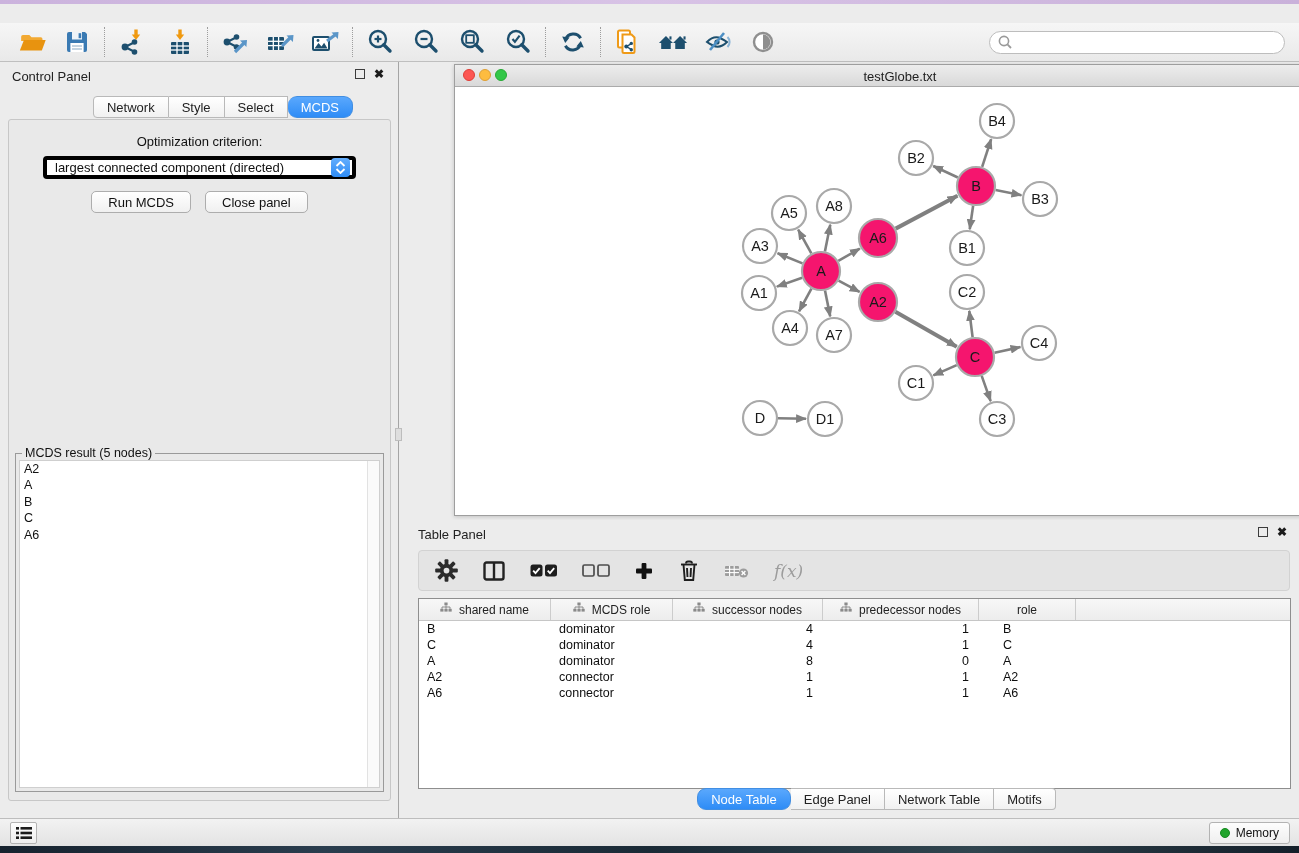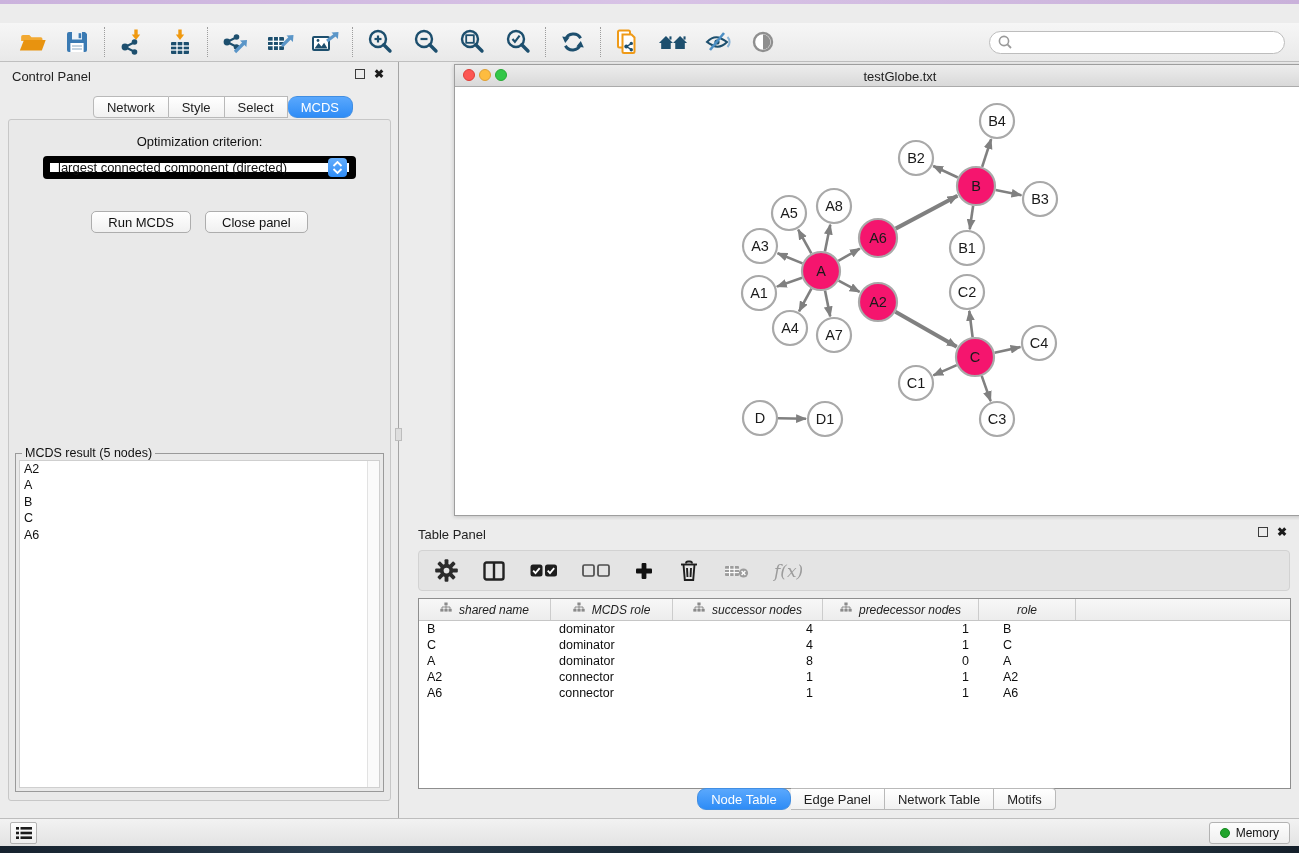--- a/index.html
+++ b/index.html
@@ -32,45 +32,45 @@
   .float-box { width:10px; height:10px; border:1.5px solid #3c3c3c; background:transparent; }
   .close-x { font-size:12px; font-weight:bold; color:#1b1b1b; line-height:10px; }
   .seg { display:flex; justify-content:center;padding-left:48px; }
   .seg-btn { height:22px; padding:0 13px; font-size:13px; color:#222; background:linear-gradient(#ffffff,#f1f1f1); border:1px solid #b9b9b9; border-left-width:0; font-family:"Liberation Sans",sans-serif; }
   .seg-btn:first-child { border-left-width:1px; border-radius:4px 0 0 4px; }
   .seg-btn:last-child { border-radius:0 4px 4px 0; }
   .seg-btn.active { background:linear-gradient(#5aa8fd,#2e8cf6); color:#fff; border-color:#418ee2;border-radius:9px; }
   #cp-tabs { position:absolute; left:0; top:34px; width:100%; }
   #cp-content { position:absolute; left:8px; top:57px; width:383px; height:682px; background:#e9e9e9; border:1px solid #c7c7c7; border-radius:3px; }
   #opt-label { position:absolute; left:0; top:14px; width:100%; text-align:center; font-size:13px; color:#111; }
-  #criterion-select { position:absolute; left:34px; top:36px; width:313px; height:23px; background:#fff; border:7px solid #000000; border-radius:4px; display:flex; align-items:center; }
+  #criterion-select { position:absolute; left:34px; top:36px; width:313px; height:23px; background:#fff; border:4px solid #000000; border-radius:4px; display:flex; align-items:center; }
   #criterion-value { flex:1; font-size:13px; color:#111; padding-left:8px; white-space:nowrap; }
   #criterion-stepper { width:19px; height:19px; margin-right:2px; border-radius:4px; background:linear-gradient(#64aefd,#2e8cf6); display:flex; flex-direction:column; align-items:center; justify-content:center; gap:1px; }
-  .btn-row { position:absolute; left:0; top:71px; width:100%; display:flex; justify-content:center; gap:14px;margin-top:20px; }
+  .btn-row { position:absolute; left:0; top:71px; width:100%; display:flex; justify-content:center; gap:14px; }
   .mac-btn { height:22px; padding:0 16px; font-size:13px; color:#111; background:linear-gradient(#ffffff,#f0f0f0); border:1px solid #adadad; border-radius:5px; font-family:"Liberation Sans",sans-serif; }
   #result-group { position:absolute; left:6px; top:333px; width:369px; height:339px; border:1px solid #9a9a9a; }
   #result-legend { position:absolute; left:6px; top:-8px; background:#e9e9e9; padding:0 3px; font-size:12.5px; color:#111; }
   #result-list { position:absolute; left:3px; top:6px; right:3px; bottom:3px; background:#fff; border:1px solid #cfcfcf; overflow:hidden; }
   #result-scroll { position:absolute; right:0; top:0; width:12px; height:100%; background:#fafafa; border-left:1px solid #e2e2e2; }
   .result-item { font-size:12.5px; color:#111; line-height:16.4px; padding-left:4px; }
 
   
   #network-window { left:406px; top:64px; width:892px; height:452px; background:#fff; border:1px solid #9e9e9e; box-shadow:0 1px 4px rgba(0,0,0,.18);margin-left:48px; }
   #net-titlebar { position:absolute; left:0; top:0; width:100%; height:22px; background:linear-gradient(#ededed,#d9d9d9); border-bottom:1px solid #ababab; }
   #net-title { position:absolute; left:0; right:0; top:4px; text-align:center; font-size:13px; color:#222; }
   #net-canvas { position:absolute; left:0; top:22px; width:890px; height:428px; background:#fff; }
   #resize-grip { position:absolute; right:1px; bottom:1px; }
 
   
   #table-panel { left:406px; top:520px; width:893px; height:296px; background:#ececec; }
   #tp-toolbar { position:absolute; left:12px; top:30px; width:872px; height:41px; background:#e4e4e4; border:1px solid #d2d2d2; border-radius:4px; display:flex; align-items:center; gap:24px; padding-left:16px; }
   .tp-btn { display:flex; align-items:center; justify-content:center; }
   #fx-label { font-family:"DejaVu Serif", serif; font-style:italic; font-size:17px; color:#9c9c9c; }
   #data-table { position:absolute; left:12px; top:78px; width:873px; height:191px; background:#fff; border:1px solid #8e8e8e; overflow:hidden; }
-  #table-header { display:flex; height:22px; background:linear-gradient(#f7f7f7,#ededed); border-bottom:1px solid #c6c6c6;font-style:italic; }
+  #table-header { display:flex; height:22px; background:linear-gradient(#f7f7f7,#ededed); border-bottom:1px solid #c6c6c6; }
   .th { display:flex; align-items:center; justify-content:center; gap:7px; font-size:12px; color:#222; border-right:1px solid #cccccc; height:100%; }
   .tr { display:flex; height:16px; align-items:center; }
   .td { font-size:12.5px; color:#0e0e0e; white-space:nowrap; overflow:hidden; }
   #tp-tabs { position:absolute; left:0; top:268px; width:100%; }
 
   
   #statusbar { left:0; top:818px; width:1299px; height:28px; background:linear-gradient(#f2f2f2,#e3e3e3); border-top:1px solid #bdbdbd; }
   #list-btn { position:absolute; left:10px; top:3px; width:27px; height:22px; background:linear-gradient(#fdfdfd,#eee); border:1px solid #b3b3b3; border-radius:2px; display:flex; align-items:center; justify-content:center; }
   #memory-btn { position:absolute; right:9px; top:3px; height:22px; background:linear-gradient(#fdfdfd,#efefef); border:1px solid #b3b3b3; border-radius:3px; display:flex; align-items:center; gap:6px; padding:0 10px; font-size:12px; color:#111; }
   #memory-dot { width:10px; height:10px; border-radius:50%; background:#21a42c; border:1px solid #158a1f; }

